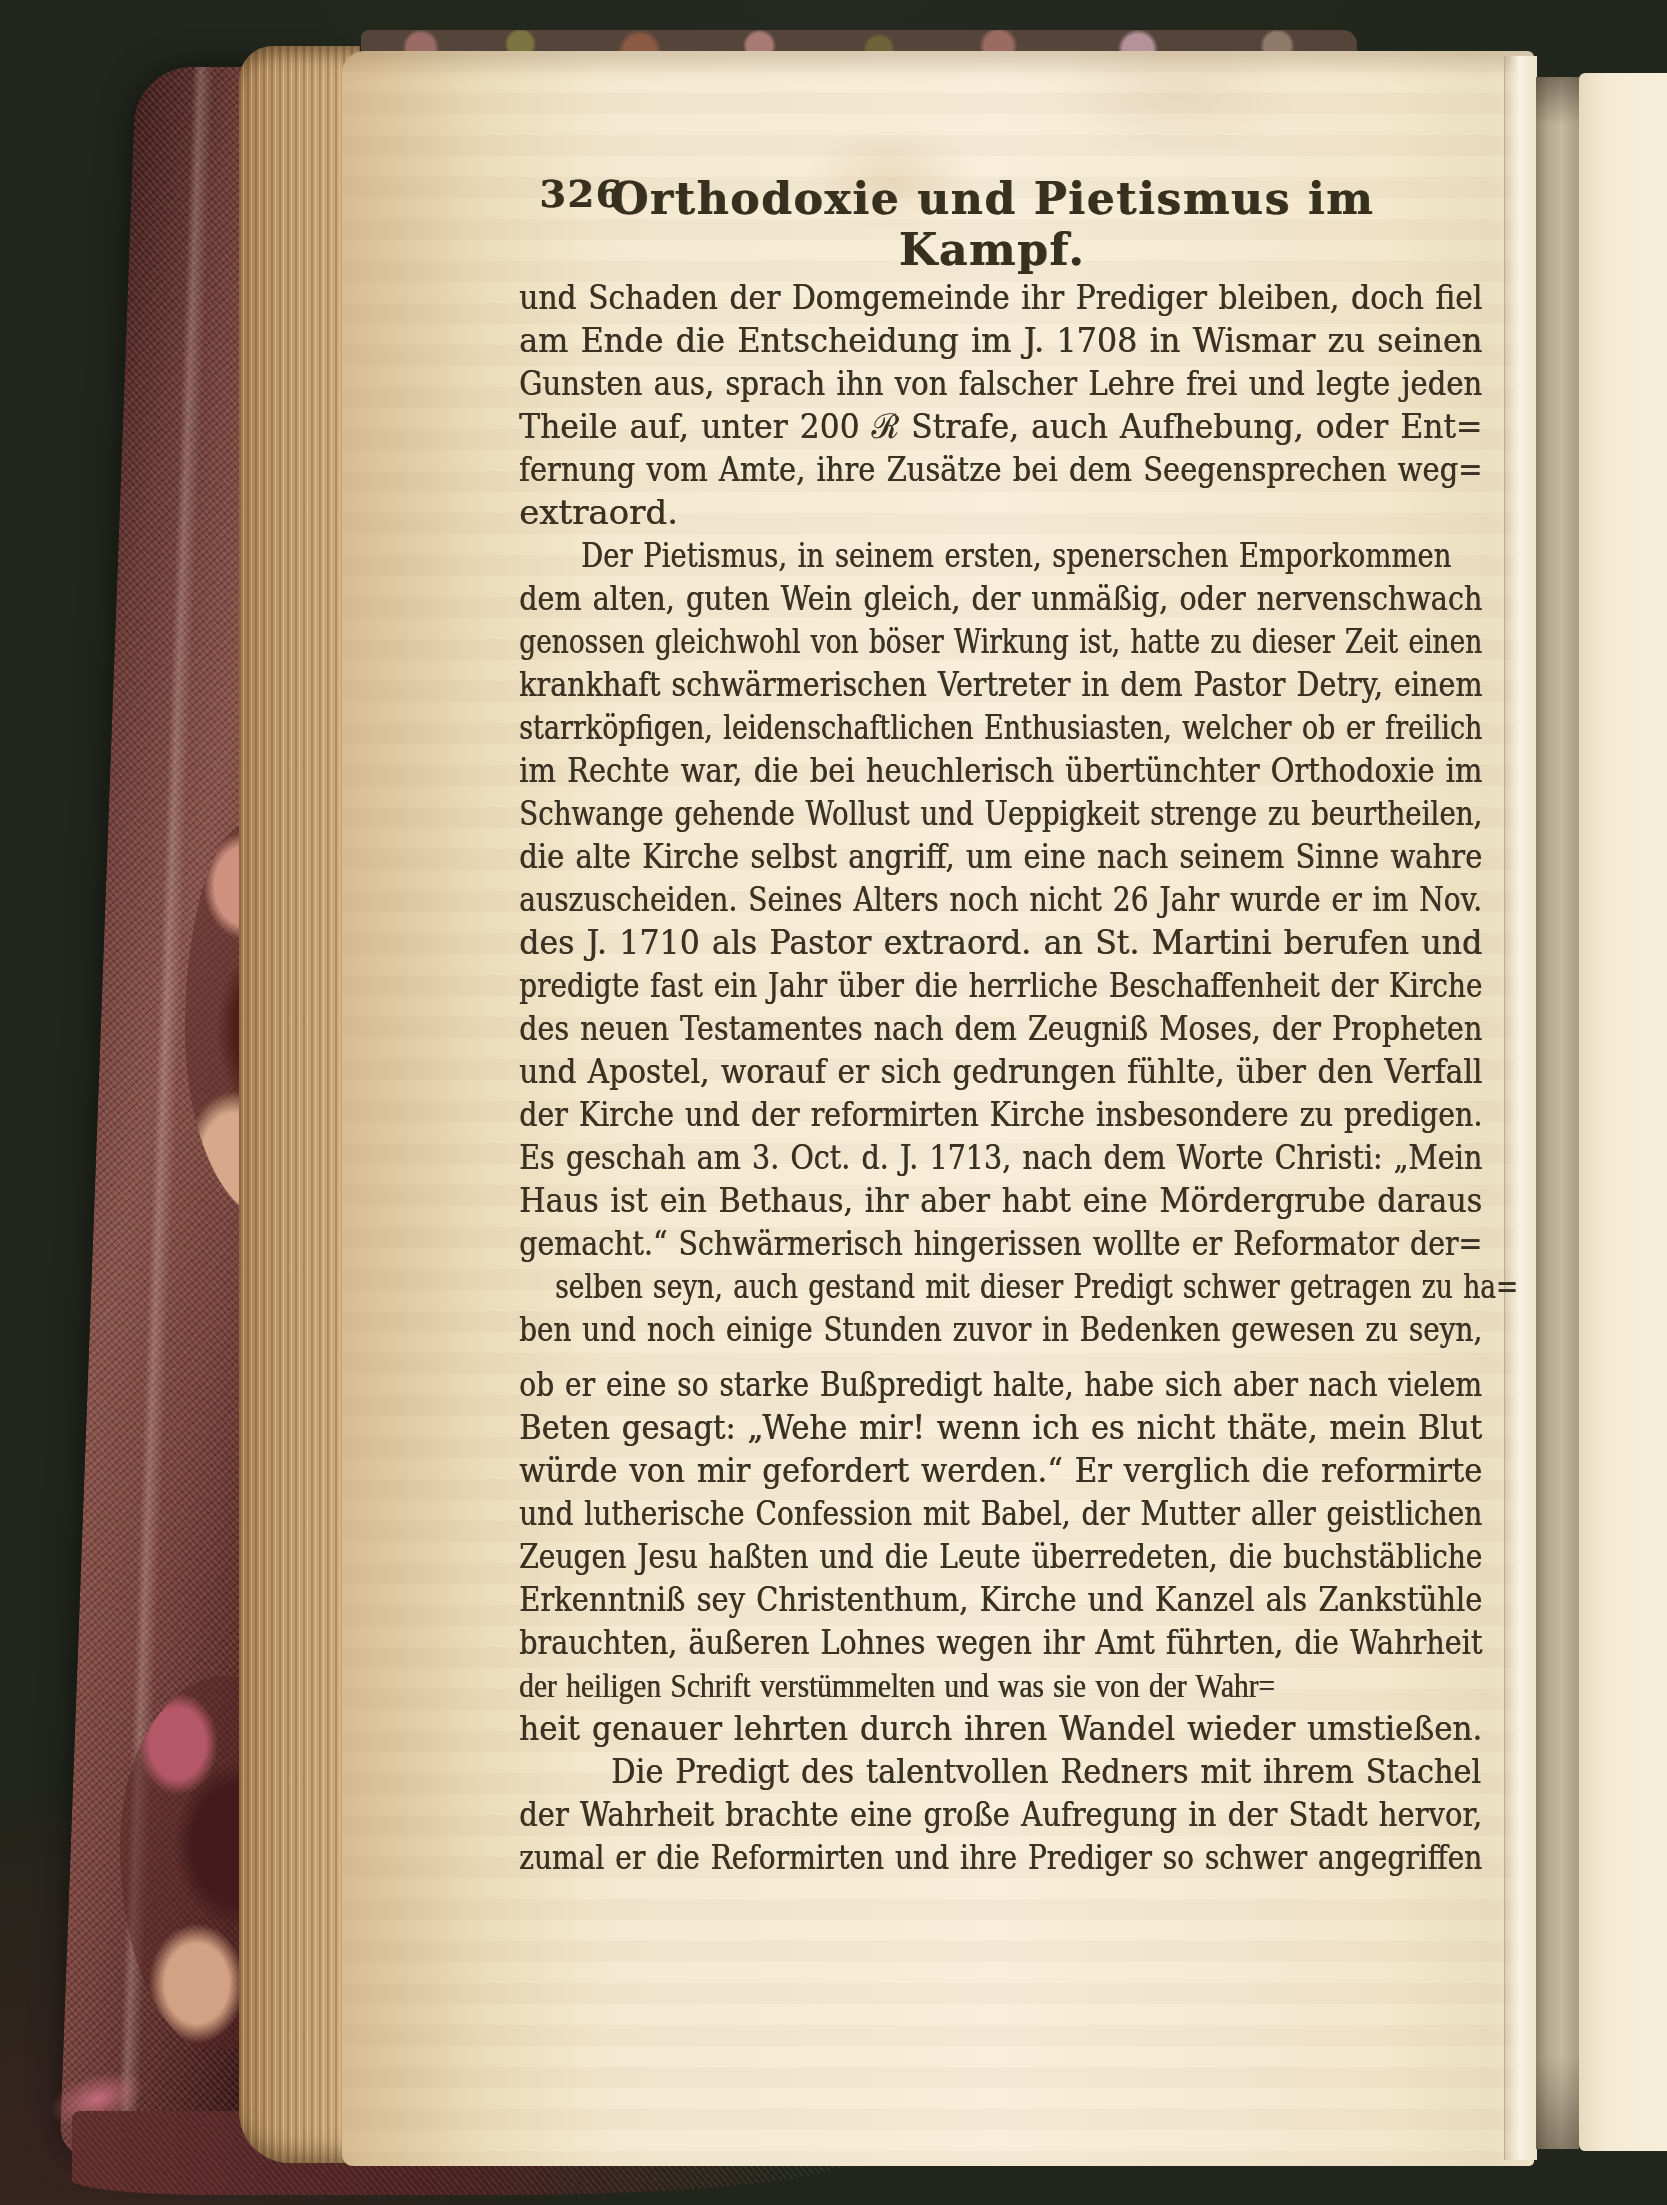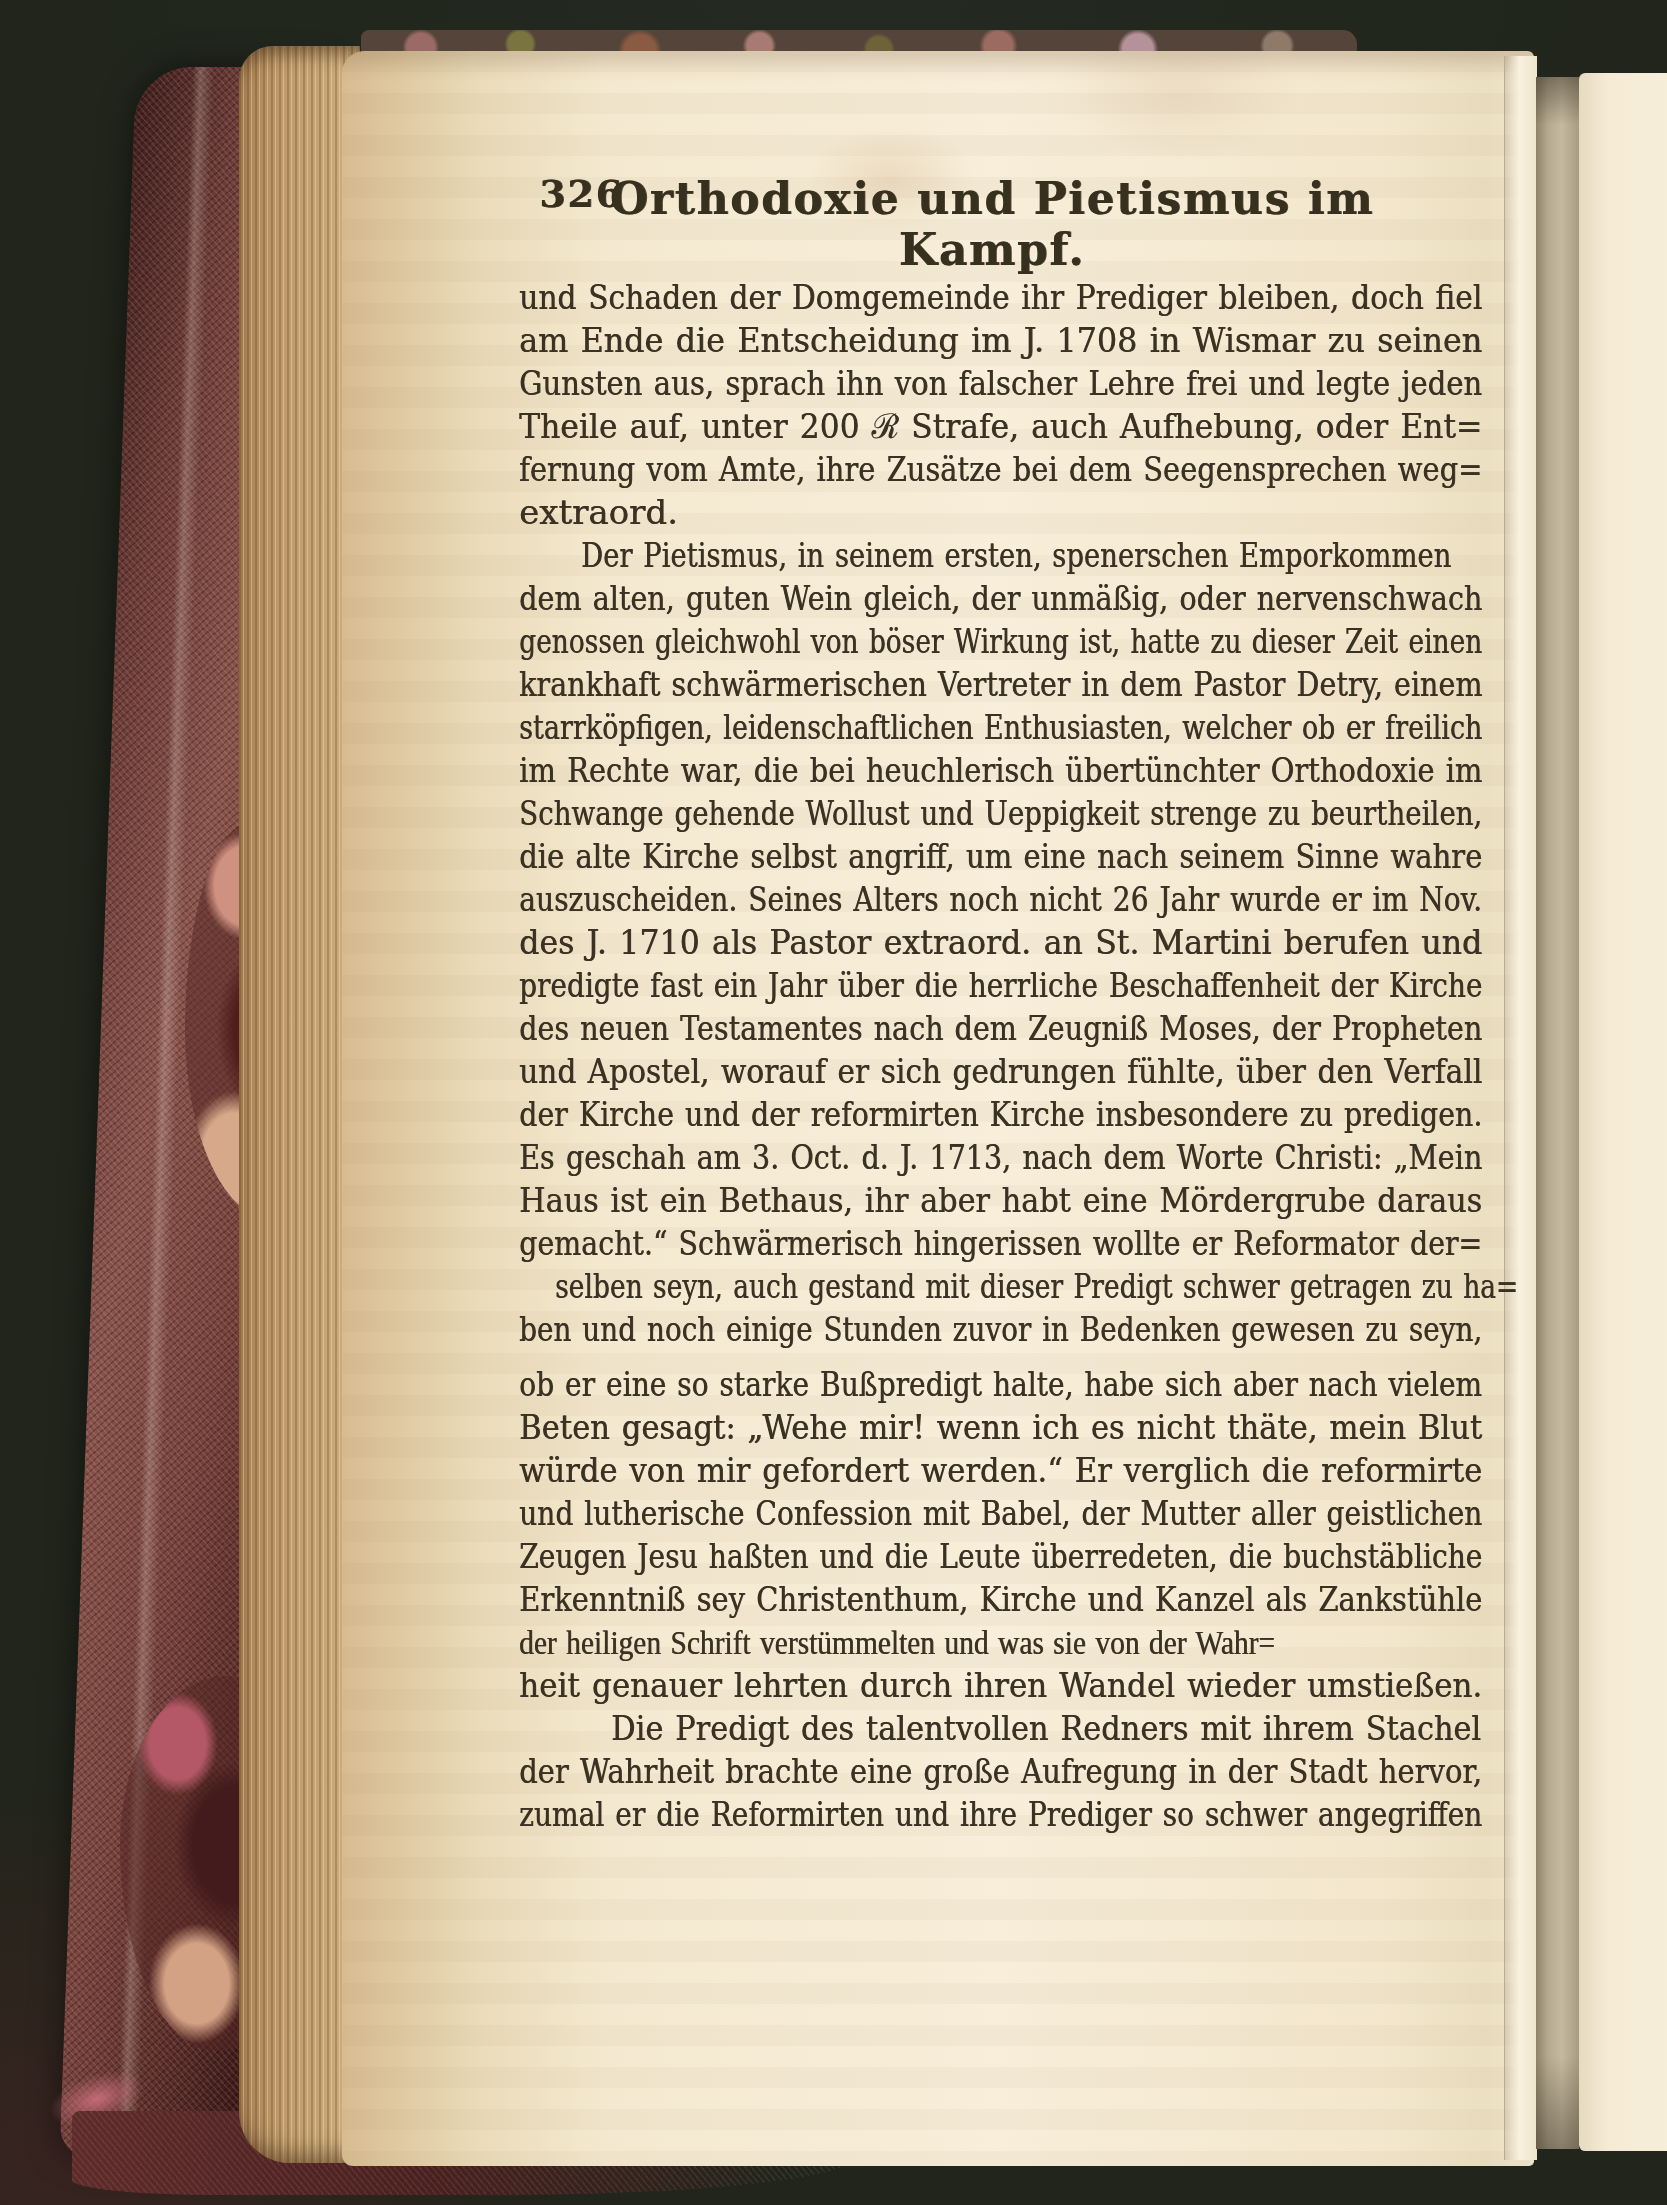--- a/index.html
+++ b/index.html
@@ -140,20 +140,21 @@
       <div class="line" style="width: 950px;"><span class="fit" style="transform: scaleX(0.8905);">Haus ist ein Bethaus, ihr aber habt eine Mördergrube daraus</span></div>
       <div class="line" style="width: 950px;"><span class="fit" style="transform: scaleX(0.837);">gemacht.“  Schwärmerisch hingerissen wollte er Reformator der=</span></div>
       <div class="line" style="width: 950px; margin-left: 36px;"><span class="fit" style="transform: scaleX(0.78);">selben seyn, auch gestand mit dieser Predigt schwer getragen zu ha=</span></div>
       <div class="line" style="width: 950px;"><span class="fit" style="transform: scaleX(0.8198);">ben und noch einige Stunden zuvor in Bedenken gewesen zu seyn,</span></div>
       <div class="line" style="width: 950px; margin-top: 12px;"><span class="fit" style="transform: scaleX(0.8267);">ob er eine so starke Bußpredigt halte, habe sich aber nach vielem</span></div>
       <div class="line" style="width: 950px;"><span class="fit" style="transform: scaleX(0.9002);">Beten gesagt: „Wehe mir! wenn ich es nicht thäte, mein Blut</span></div>
       <div class="line" style="width: 950px;"><span class="fit" style="transform: scaleX(0.9011);">würde von mir gefordert werden.“  Er verglich die reformirte</span></div>
       <div class="line" style="width: 950px;"><span class="fit" style="transform: scaleX(0.8263);">und lutherische Confession mit Babel, der Mutter aller geistlichen</span></div>
       <div class="line" style="width: 950px;"><span class="fit" style="transform: scaleX(0.8278);">Zeugen Jesu haßten und die Leute überredeten, die buchstäbliche</span></div>
       <div class="line" style="width: 950px;"><span class="fit" style="transform: scaleX(0.853);">Erkenntniß sey Christenthum, Kirche und Kanzel als Zankstühle</span></div>
+      <div class="line" style="width: 950px;"><span class="fit" style="transform: scaleX(0.8432);">brauchten, äußeren Lohnes wegen ihr Amt führten, die Wahrheit</span></div>
       <div class="line" style="width: 950px; font-family: Liberation Serif, serif;"><span class="fit" style="transform: scaleX(0.8659);">der heiligen Schrift verstümmelten und was sie von der Wahr=</span></div>
       <div class="line" style="width: 950px;"><span class="fit" style="transform: scaleX(0.9129);">heit genauer lehrten durch ihren Wandel wieder umstießen.</span></div>
       <div class="line" style="margin-left: 92px; width: 858px;"><span class="fit" style="transform: scaleX(0.8953);">Die Predigt des talentvollen Redners mit ihrem Stachel</span></div>
       <div class="line" style="width: 950px;"><span class="fit" style="transform: scaleX(0.8531);">der Wahrheit brachte eine große Aufregung in der Stadt hervor,</span></div>
       <div class="line" style="width: 950px;"><span class="fit" style="transform: scaleX(0.8254);">zumal er die Reformirten und ihre Prediger so schwer angegriffen</span></div>
     </div>
 </div>
 
 
 </body></html>

